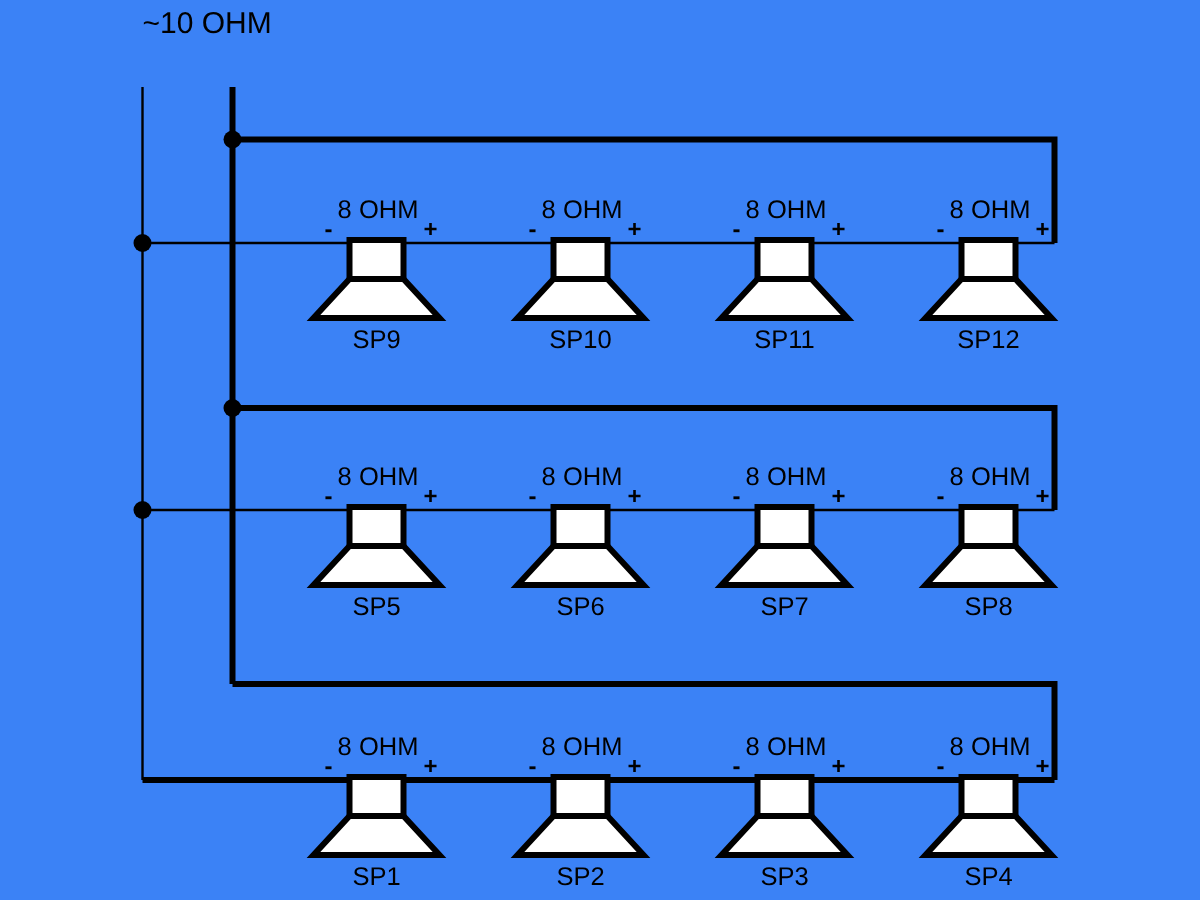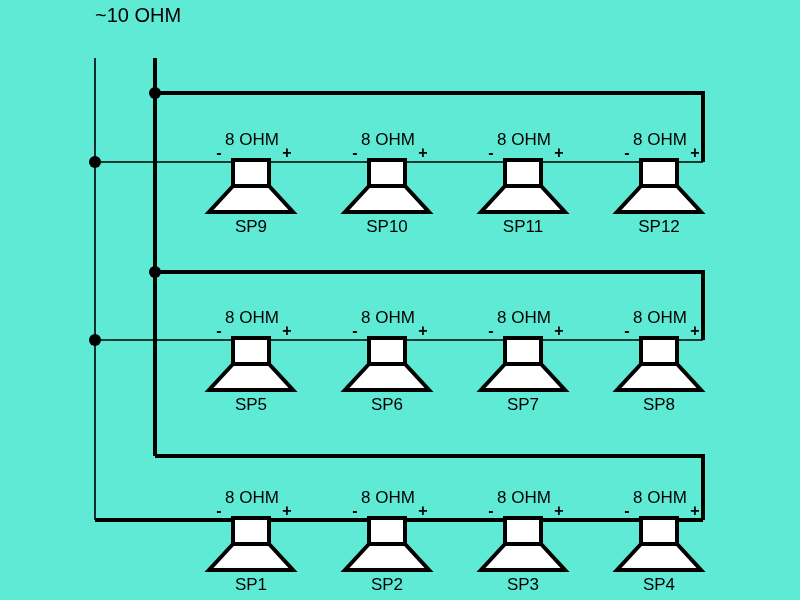--- a/index.html
+++ b/index.html
@@ -4,21 +4,21 @@
 <style>
   html, body {
     margin: 0;
     padding: 0;
     background: #ffffff;
   }
   #canvas {
     position: relative;
     width: 800px;
     height: 600px;
-    background: #5eead4;
+    background: #3b82f6;
     font-family: "Liberation Sans", sans-serif;
     overflow: hidden;
   }
   #diagram-svg {
     position: absolute;
     left: 0;
     top: 0;
     width: 800px;
     height: 600px;
   }

